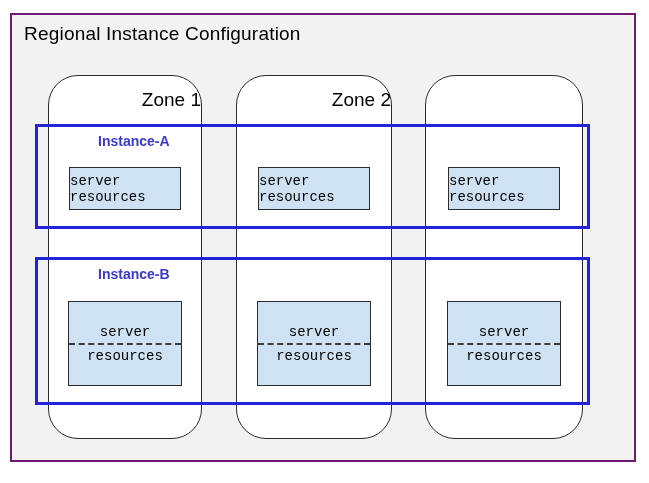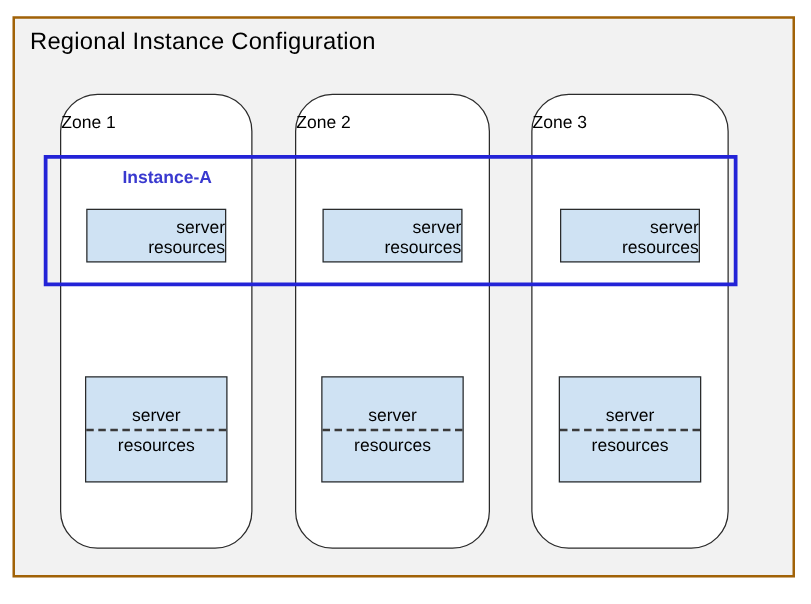--- a/index.html
+++ b/index.html
@@ -18,21 +18,21 @@
     background: #ffffff;
   }
   .region {
     position: absolute;
     left: 10px;
     top: 13px;
     width: 626px;
     height: 449px;
     box-sizing: border-box;
     background: #f2f2f2;
-    border: 2px solid #a16207;
+    border: 2px solid #701a75;
   }
   .region-title {
     position: absolute;
     left: 12px;
     top: 8px;
     font-size: 19px;
     color: #000000;
     letter-spacing: 0.2px;
     white-space: nowrap;
   }
@@ -45,22 +45,22 @@
     border: 1.5px solid #2b2b2b;
     border-radius: 30px;
     z-index: 1;
   }
   .zone-1 { left: 36px;  width: 154px; }
   .zone-2 { left: 224px; width: 156px; }
   .zone-3 { left: 413px; width: 158px; }
   .zone-label {
     display: block;
     margin-top: 13px;
-    text-align: left;
-    font-size: 14px;
+    text-align: right;
+    font-size: 19px;
     color: #000000;
   }
   .instance {
     position: absolute;
     left: 23px;
     width: 555px;
     box-sizing: border-box;
     border: 3px solid #2323d7;
     background: transparent;
     z-index: 3;
@@ -81,21 +81,22 @@
   .srv {
     position: absolute;
     left: 50%;
     transform: translateX(-50%);
     box-sizing: border-box;
     background: #cfe2f3;
     border: 1.5px solid #2b2b2b;
     z-index: 2;
     font-size: 14px;
     color: #000000;
-    text-align: right;
+    text-align: left;
+    font-family: Liberation Mono, monospace;
   }
   .srv-a {
     top: 91px;
     width: 112px;
     height: 43px;
     display: flex;
     flex-direction: column;
     justify-content: center;
     line-height: 16px;
   }
@@ -154,31 +155,33 @@
         <span>resources</span>
       </div>
       <div class="srv srv-b">
         <span class="half-top">server</span>
         <span class="divider"></span>
         <span class="half-bottom">resources</span>
       </div>
     </div>
 
     <div class="zone zone-3">
-      <span class="zone-label">Zone 3</span>
       <div class="srv srv-a">
         <span>server</span>
         <span>resources</span>
       </div>
       <div class="srv srv-b">
         <span class="half-top">server</span>
         <span class="divider"></span>
         <span class="half-bottom">resources</span>
       </div>
     </div>
 
     <div class="instance instance-a">
       <span class="instance-label">Instance-A</span>
     </div>
 
+    <div class="instance instance-b">
+      <span class="instance-label">Instance-B</span>
+    </div>
 
   </div>
 </div>
 
 </body></html>

